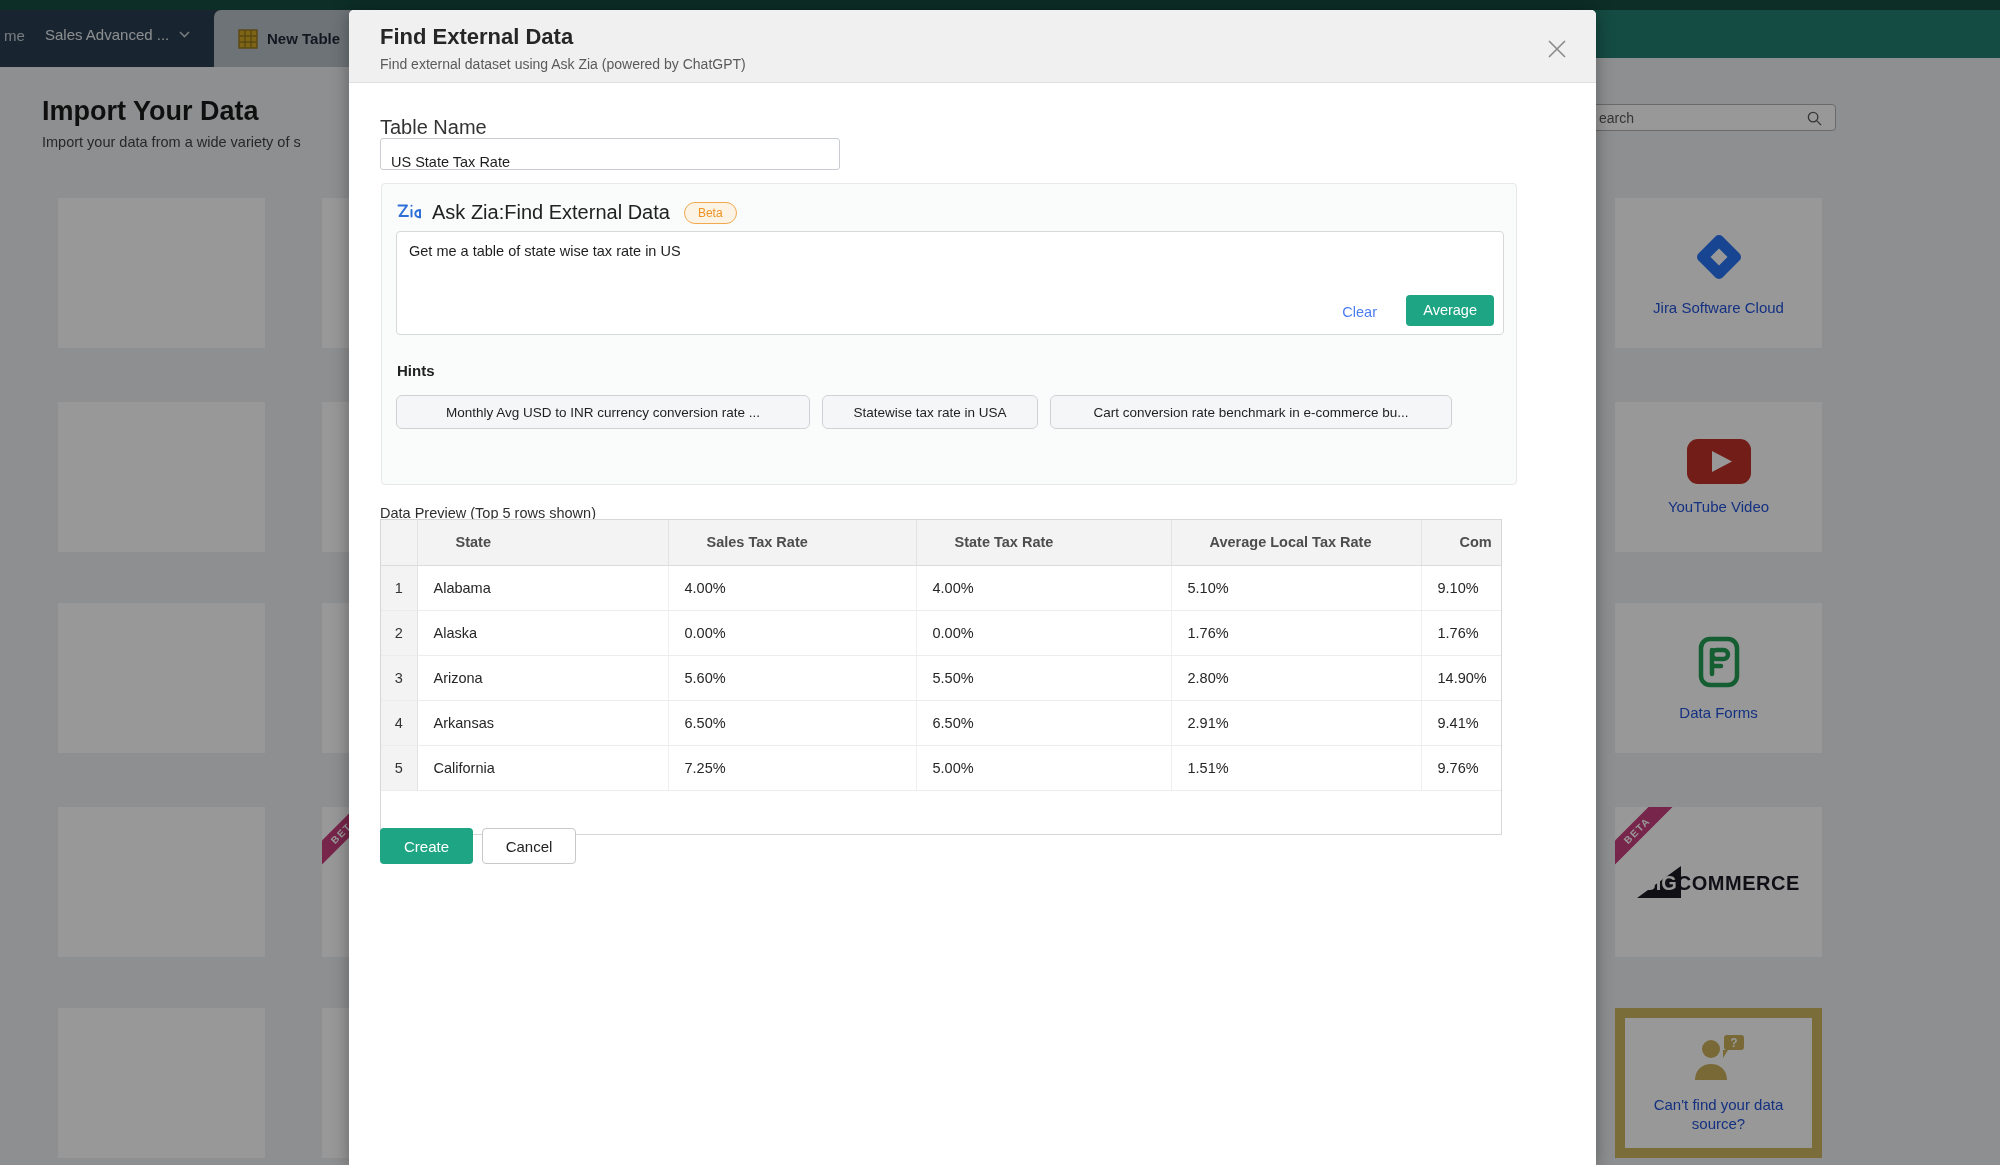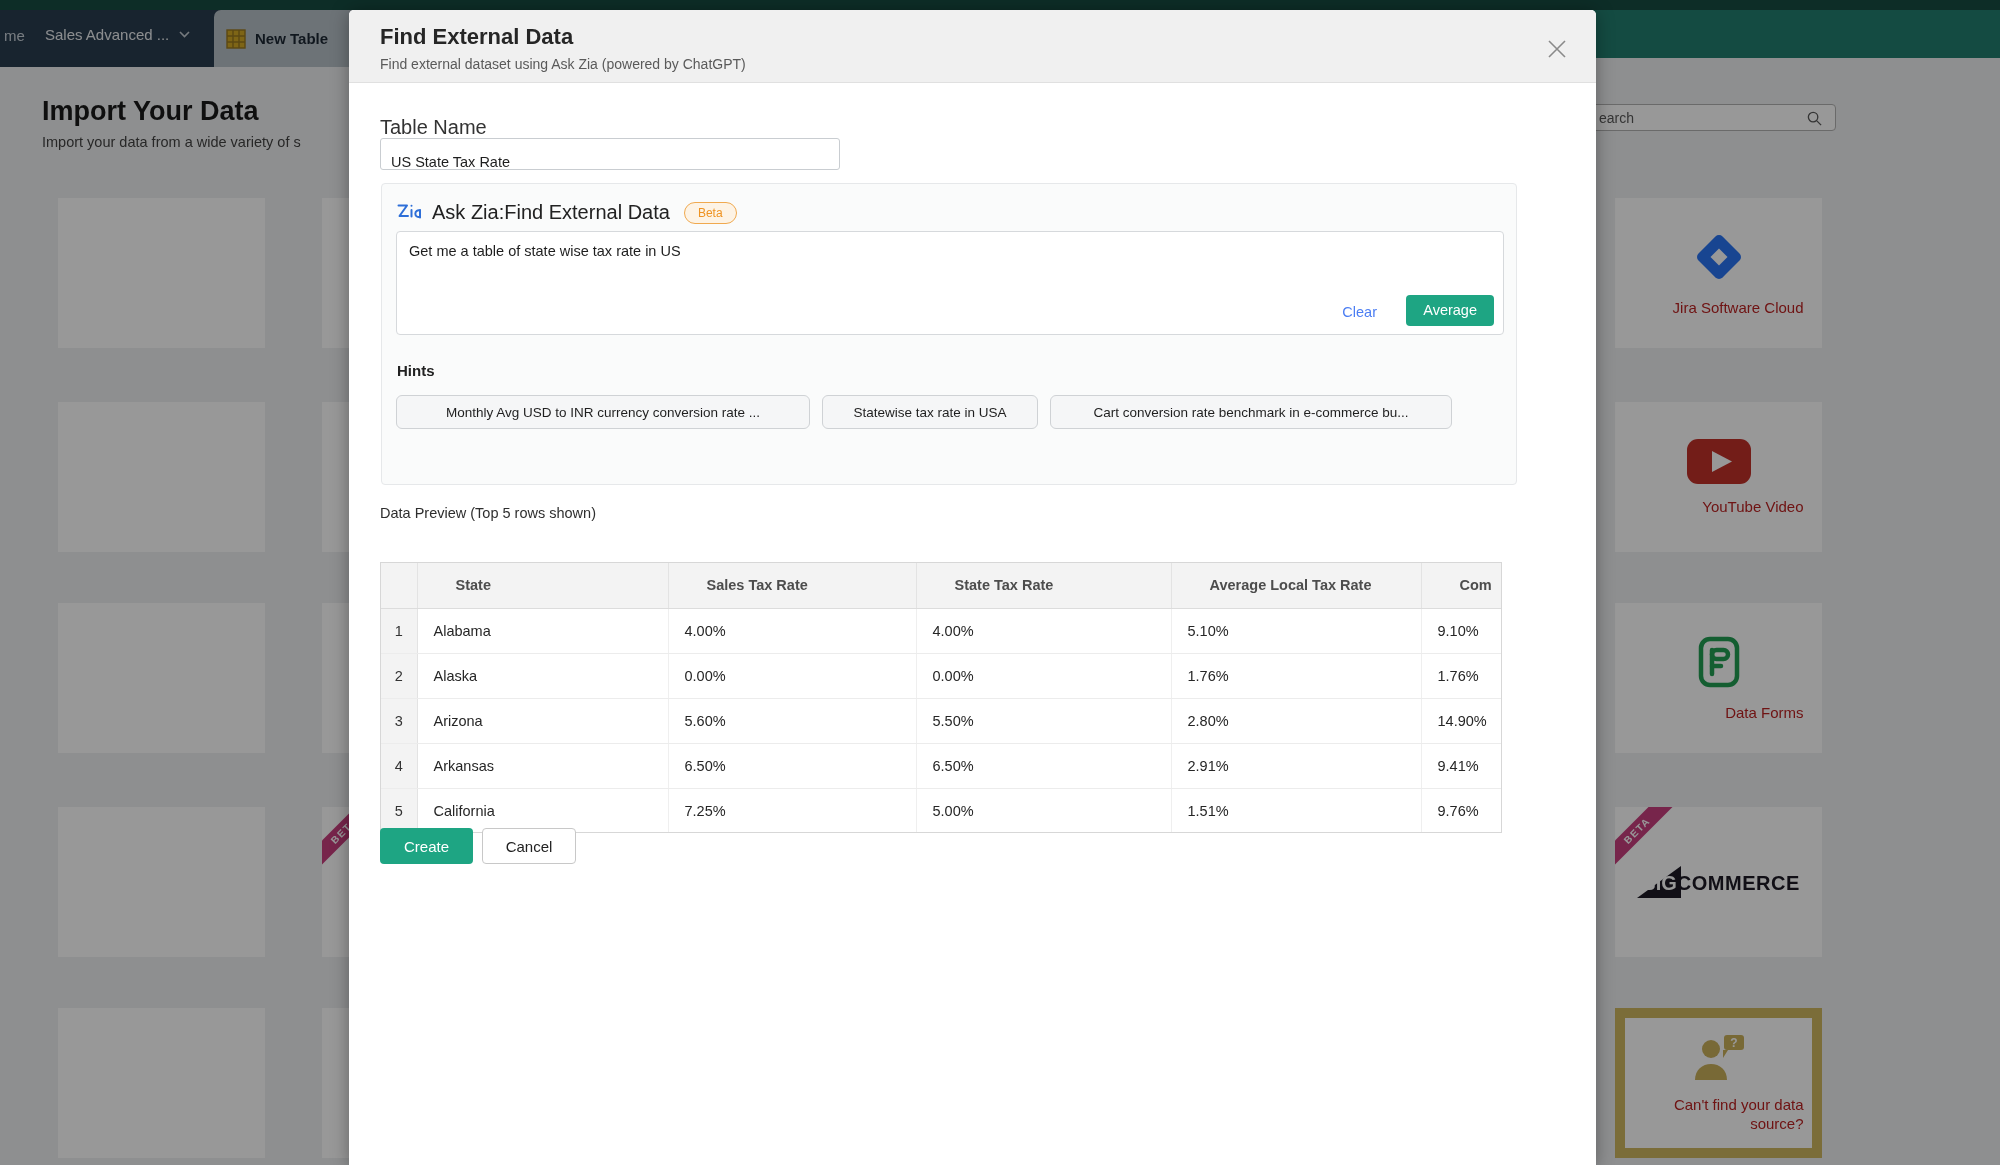--- a/index.html
+++ b/index.html
@@ -8,34 +8,34 @@
   #stage { position:relative; width:2000px; height:1165px; }
 
   
   #bg { position:absolute; inset:0; background:#eef0f1; }
   .top-strip { position:absolute; left:0; top:0; width:2000px; height:10px; background:#10473d; }
   .topbar-left { position:absolute; left:0; top:10px; width:980px; height:57px; background:#24384b; }
   .topbar-right { position:absolute; left:980px; top:10px; width:1020px; height:48px; background:#1d7b6c; }
   .tab-frag { position:absolute; left:4px; top:17px; color:#c7d0d8; font-size:15px; }
   .ws-tab { position:absolute; left:45px; top:16px; color:#e9edf0; font-size:15px; display:flex; align-items:center; gap:10px; }
   .new-table-tab { position:absolute; left:214px; top:0; width:175px; height:57px; background:#b6bfc6;
-    border-radius:7px 7px 0 0; display:flex; align-items:center; padding-left:12px; gap:9px; }
+    border-radius:7px 7px 0 0; display:flex; align-items:center; padding-left:24px; gap:9px; }
   .new-table-tab span { font-size:15px; font-weight:bold; color:#16222e; }
 
   .page-title { position:absolute; left:42px; top:96px; font-size:27px; font-weight:800; color:#141414; }
   .page-sub { position:absolute; left:42px; top:134px; font-size:14.5px; color:#3d3d3d; white-space:nowrap; }
 
   .searchbox { position:absolute; left:1558px; top:104px; width:278px; height:27px; background:#fff;
     border:1px solid #b0b0b0; border-radius:4px; }
   .searchbox .ph { position:absolute; left:40px; top:5px; font-size:14px; color:#555; }
   .searchbox svg { position:absolute; right:12px; top:5px; }
 
   .tile { position:absolute; width:207px; height:150px; background:#fff; overflow:hidden;
     display:flex; flex-direction:column; align-items:center; justify-content:center; gap:13px; }
-  .tile .tlabel { font-size:15px; color:#b91c1c; text-align:right; width:170px; line-height:19px; }
+  .tile .tlabel { font-size:15px; color:#1d4ed8; text-align:center; width:170px; line-height:19px; }
   .ribbon { position:absolute; top:15px; left:-26px; width:96px; transform:rotate(-45deg);
     background:#c73a7b; color:#fff; font-size:10px; font-weight:bold; letter-spacing:1.5px;
     text-align:center; padding:3px 0; }
   .bc-logo { display:flex; align-items:flex-end; }
   .bc-tri { width:0; height:0; border-bottom:32px solid #17141f; border-left:44px solid transparent; }
   .bc-big { font-size:20px; font-weight:900; color:#fff; margin-left:-40px; line-height:30px; }
   .bc-rest { font-size:20px; font-weight:600; color:#17141f; line-height:30px; letter-spacing:0.5px; }
   .gold-tile { border:10px solid #cdb55c; }
 
   
@@ -70,21 +70,21 @@
     font-family:inherit; }
   .hints-label { position:absolute; left:15px; top:178px; font-size:15px; font-weight:bold; color:#222; }
   .hint-chip { position:absolute; top:211px; height:34px; background:#f5f6f7; border:1px solid #cfd2d5;
     border-radius:6px; font-size:13.5px; color:#1f1f1f; display:flex; align-items:center;
     justify-content:center; padding:0 4px; cursor:pointer; white-space:nowrap; overflow:hidden; }
   .chip1 { left:14px;  width:414px; }
   .chip2 { left:440px; width:216px; }
   .chip3 { left:668px; width:402px; }
 
   .preview-label { position:absolute; left:31px; top:495px; font-size:14.5px; color:#2e2e2e; }
-  .preview-wrap { position:absolute; left:31px; top:552px; width:1122px; height:271px; overflow:hidden;
+  .preview-wrap { position:absolute; left:31px; top:509px; width:1122px; height:316px; overflow:hidden;
     border:1px solid #d7d7d7; }
   table.preview { border-collapse:collapse; table-layout:fixed; width:1120px; }
   table.preview th { height:45px; background:#f3f3f3; font-size:14.5px; font-weight:bold; color:#4d4d4d;
     text-align:left; padding-left:38px; border-right:1px solid #e3e3e3; border-bottom:1px solid #dcdcdc; }
   table.preview th.numcol { padding:0; }
   table.preview td { height:45px; font-size:14.5px; color:#262626; text-align:left; padding-left:16px;
     border-right:1px solid #efefef; border-bottom:1px solid #ececec; background:#fff; }
   table.preview td.numcol { background:#f3f3f3; text-align:center; padding:0; color:#333;
     border-right:1px solid #e3e3e3; }
 

